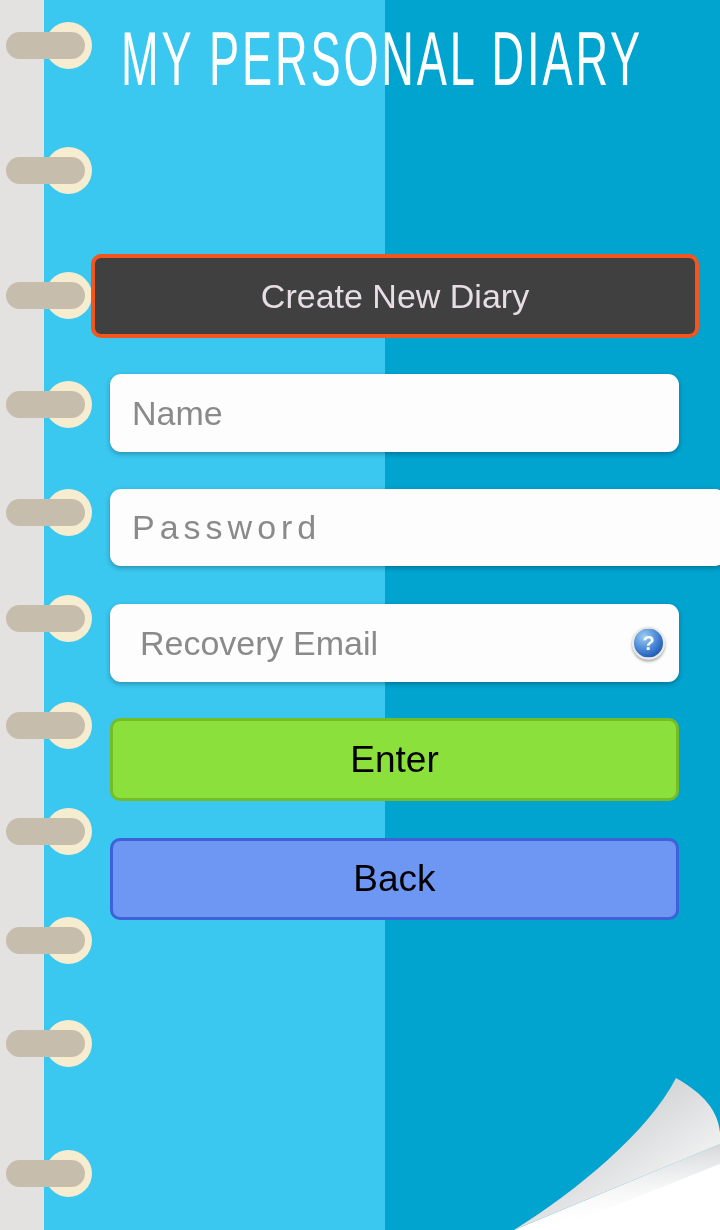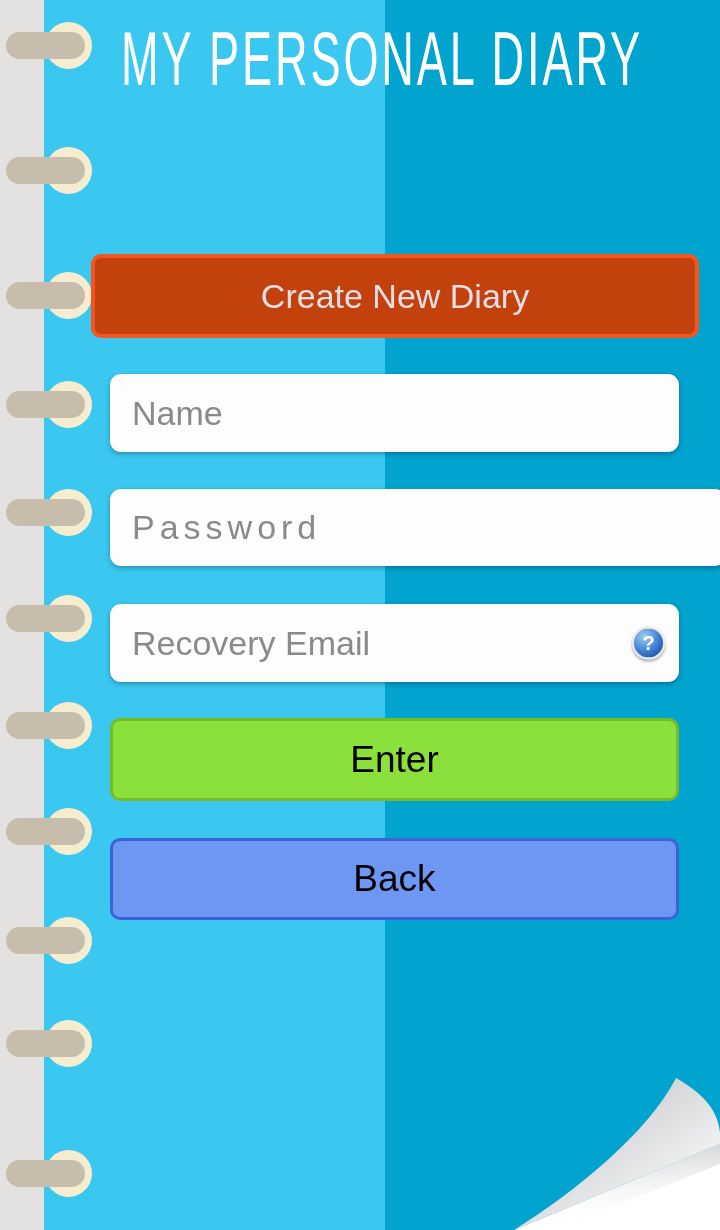--- a/index.html
+++ b/index.html
@@ -20,38 +20,38 @@
   .title{
     position:absolute;left:44px;top:14px;width:676px;text-align:center;
     color:#ffffff;font-size:47px;font-weight:400;letter-spacing:3px;
     transform:scale(0.96,1.62);transform-origin:center top;white-space:nowrap;
   }
   
   .btn,.field{position:absolute;box-sizing:border-box;display:flex;align-items:center;}
   .btn{justify-content:center;cursor:pointer;}
   .btn-create{
     left:91px;top:254px;width:608px;height:84px;border-radius:10px;
-    background:#c2410c;border:4px solid #f4551c;
+    background:#404040;border:4px solid #f4551c;
     color:#e6dee4;font-size:34px;
   }
   .field{
     background:#fdfdfd;border-radius:11px;
     box-shadow:0 2px 5px rgba(0,0,0,0.28);
   }
   .field input{
     width:100%;height:100%;border:none;outline:none;background:transparent;
     font-family:"Liberation Sans",sans-serif;font-size:34px;color:#333;
     padding:0 22px;box-sizing:border-box;border-radius:11px;
   }
   .field input::placeholder{color:#8a8a8a;opacity:1;}
   .field-name{left:110px;top:374px;width:569px;height:78px;}
   .field-password{left:110px;top:489px;width:616px;height:77px;}
   .field-password input{letter-spacing:5px;}
   .field-recovery{left:110px;top:604px;width:569px;height:78px;}
-  .field-recovery input{padding-right:88px;}
+  .field-recovery input{padding-right:88px;margin-left:8px;}
   .help-icon{
     position:absolute;right:14px;top:50%;transform:translateY(-50%);
     width:29px;height:29px;border-radius:50%;
     background:radial-gradient(circle at 35% 28%,#9ecdf0 0%,#4d8ad8 45%,#1d57b4 80%,#16479c 100%);
     border:2px solid #e9e9e7;
     box-shadow:0 2px 3px rgba(0,0,0,0.35);
     display:flex;align-items:center;justify-content:center;
     color:#ffffff;font-size:20px;font-weight:bold;cursor:pointer;
   }
   .btn-enter{

